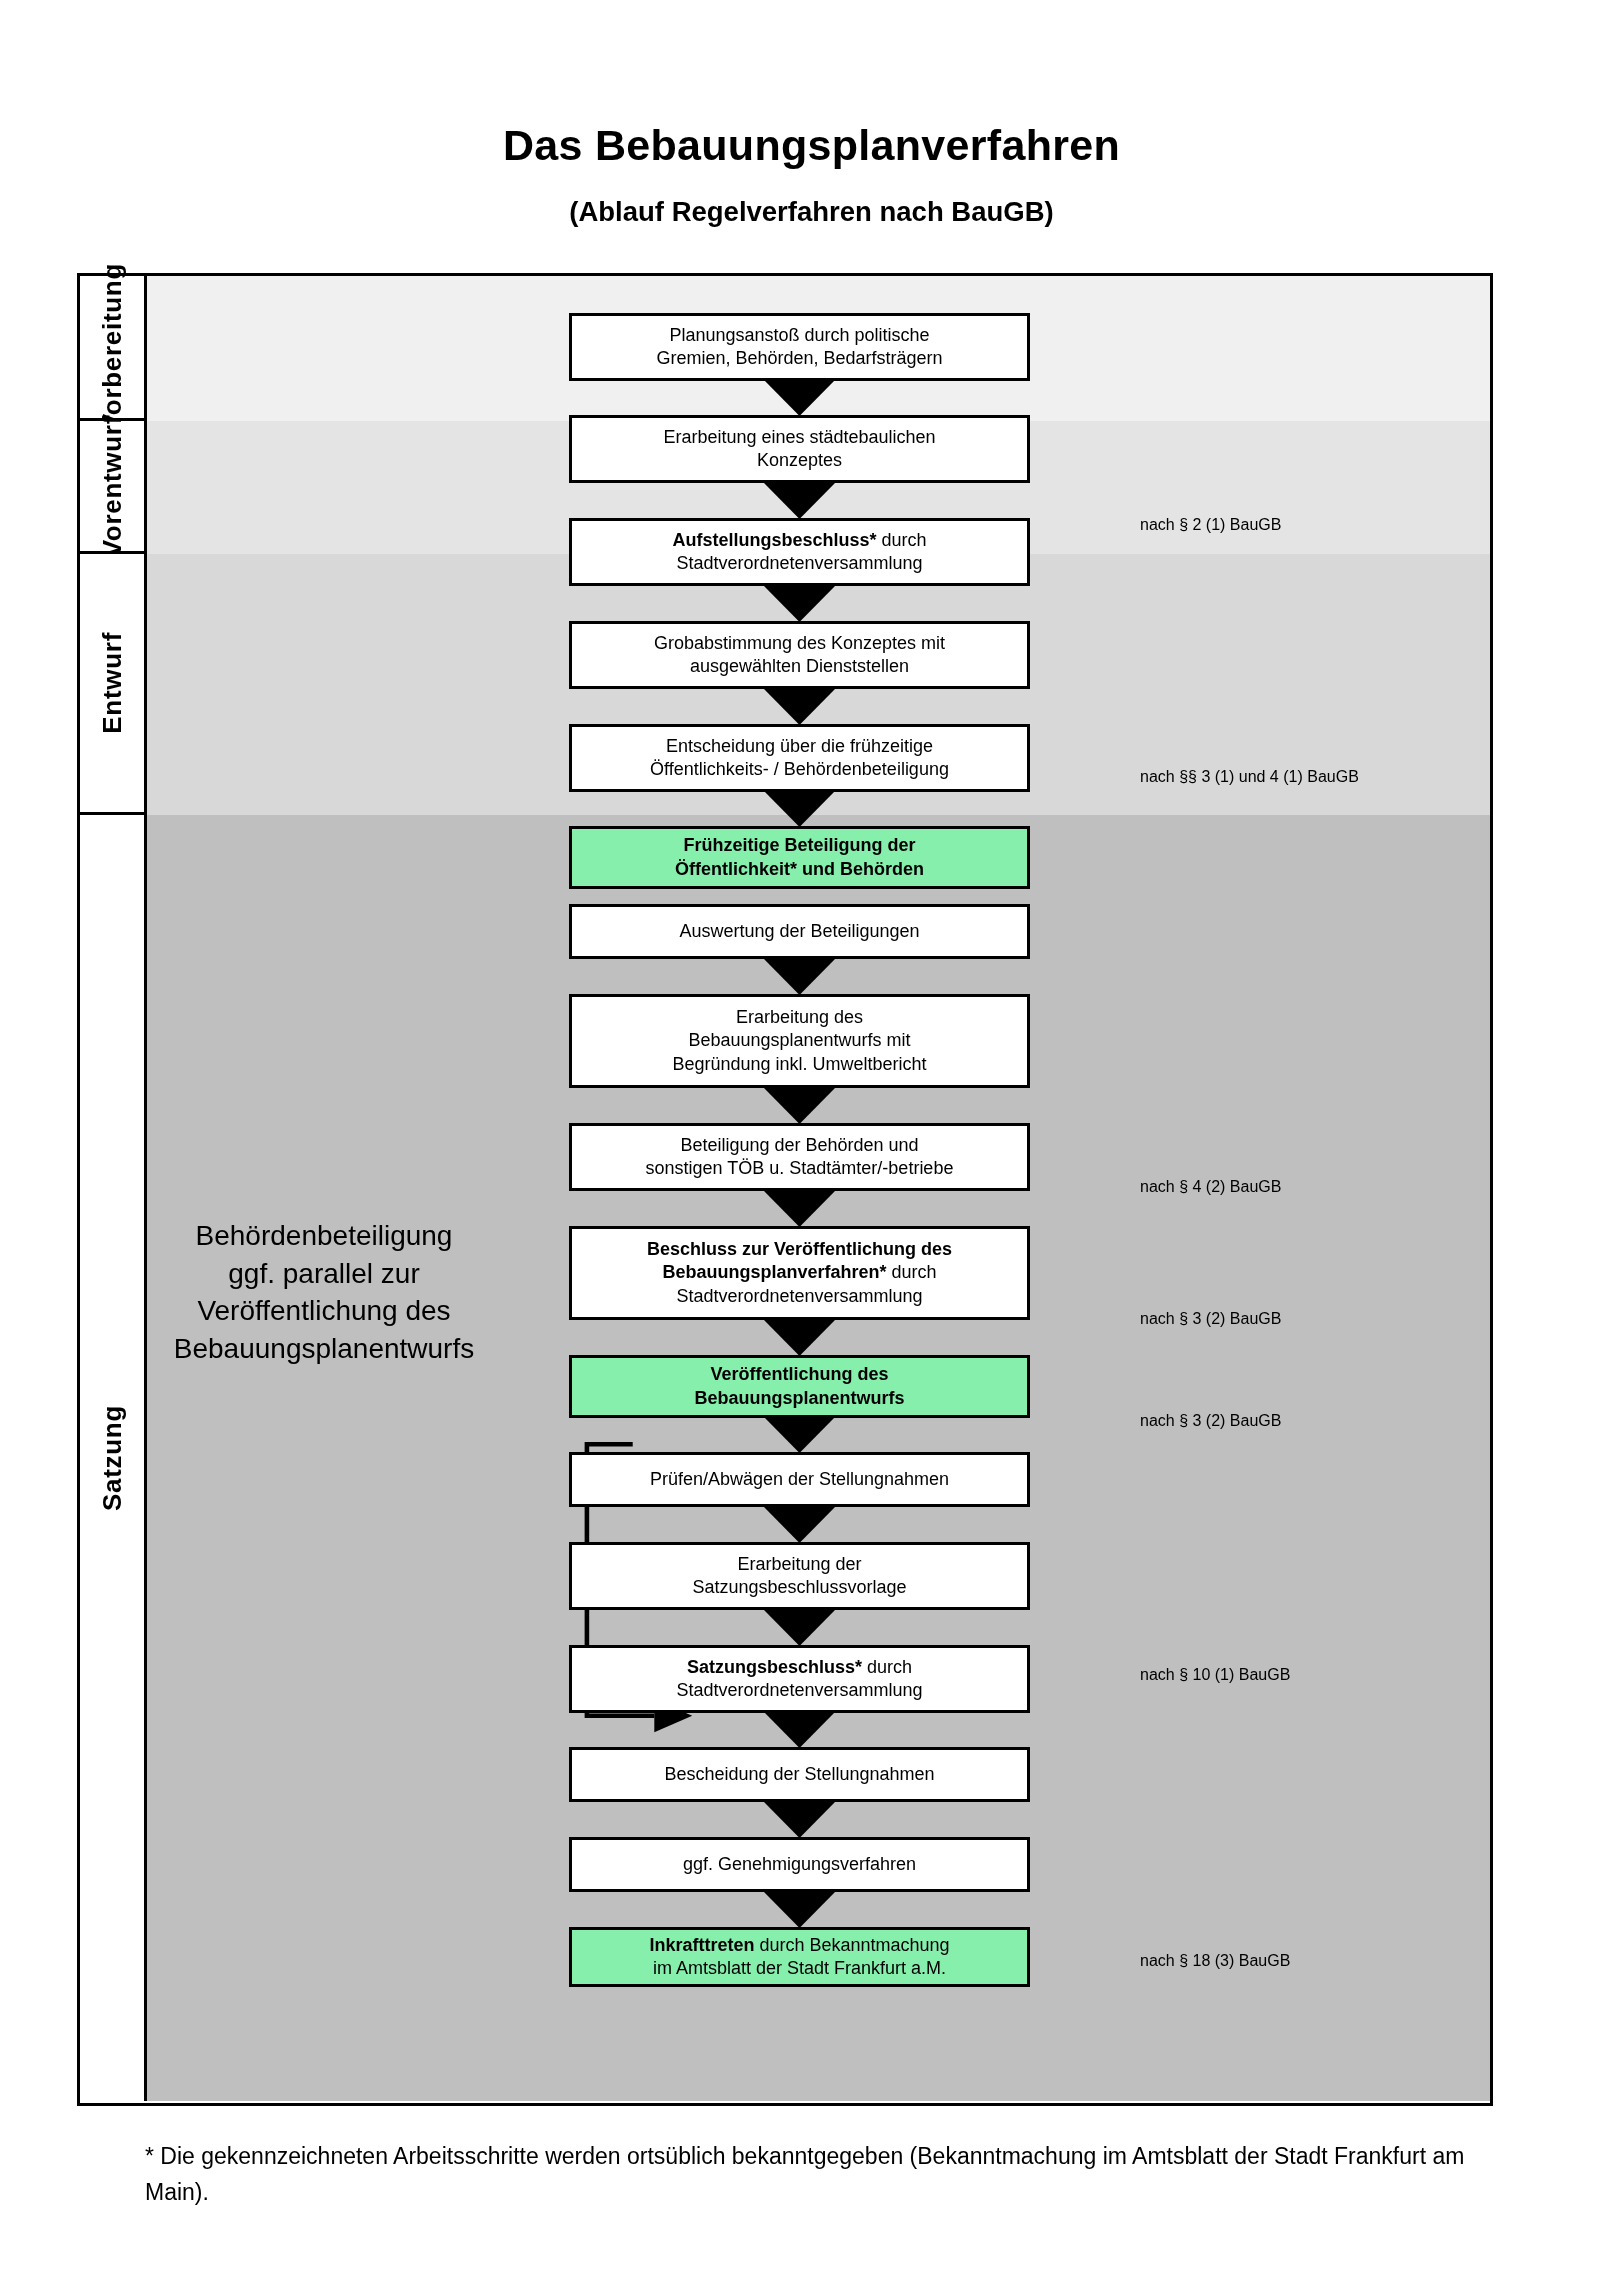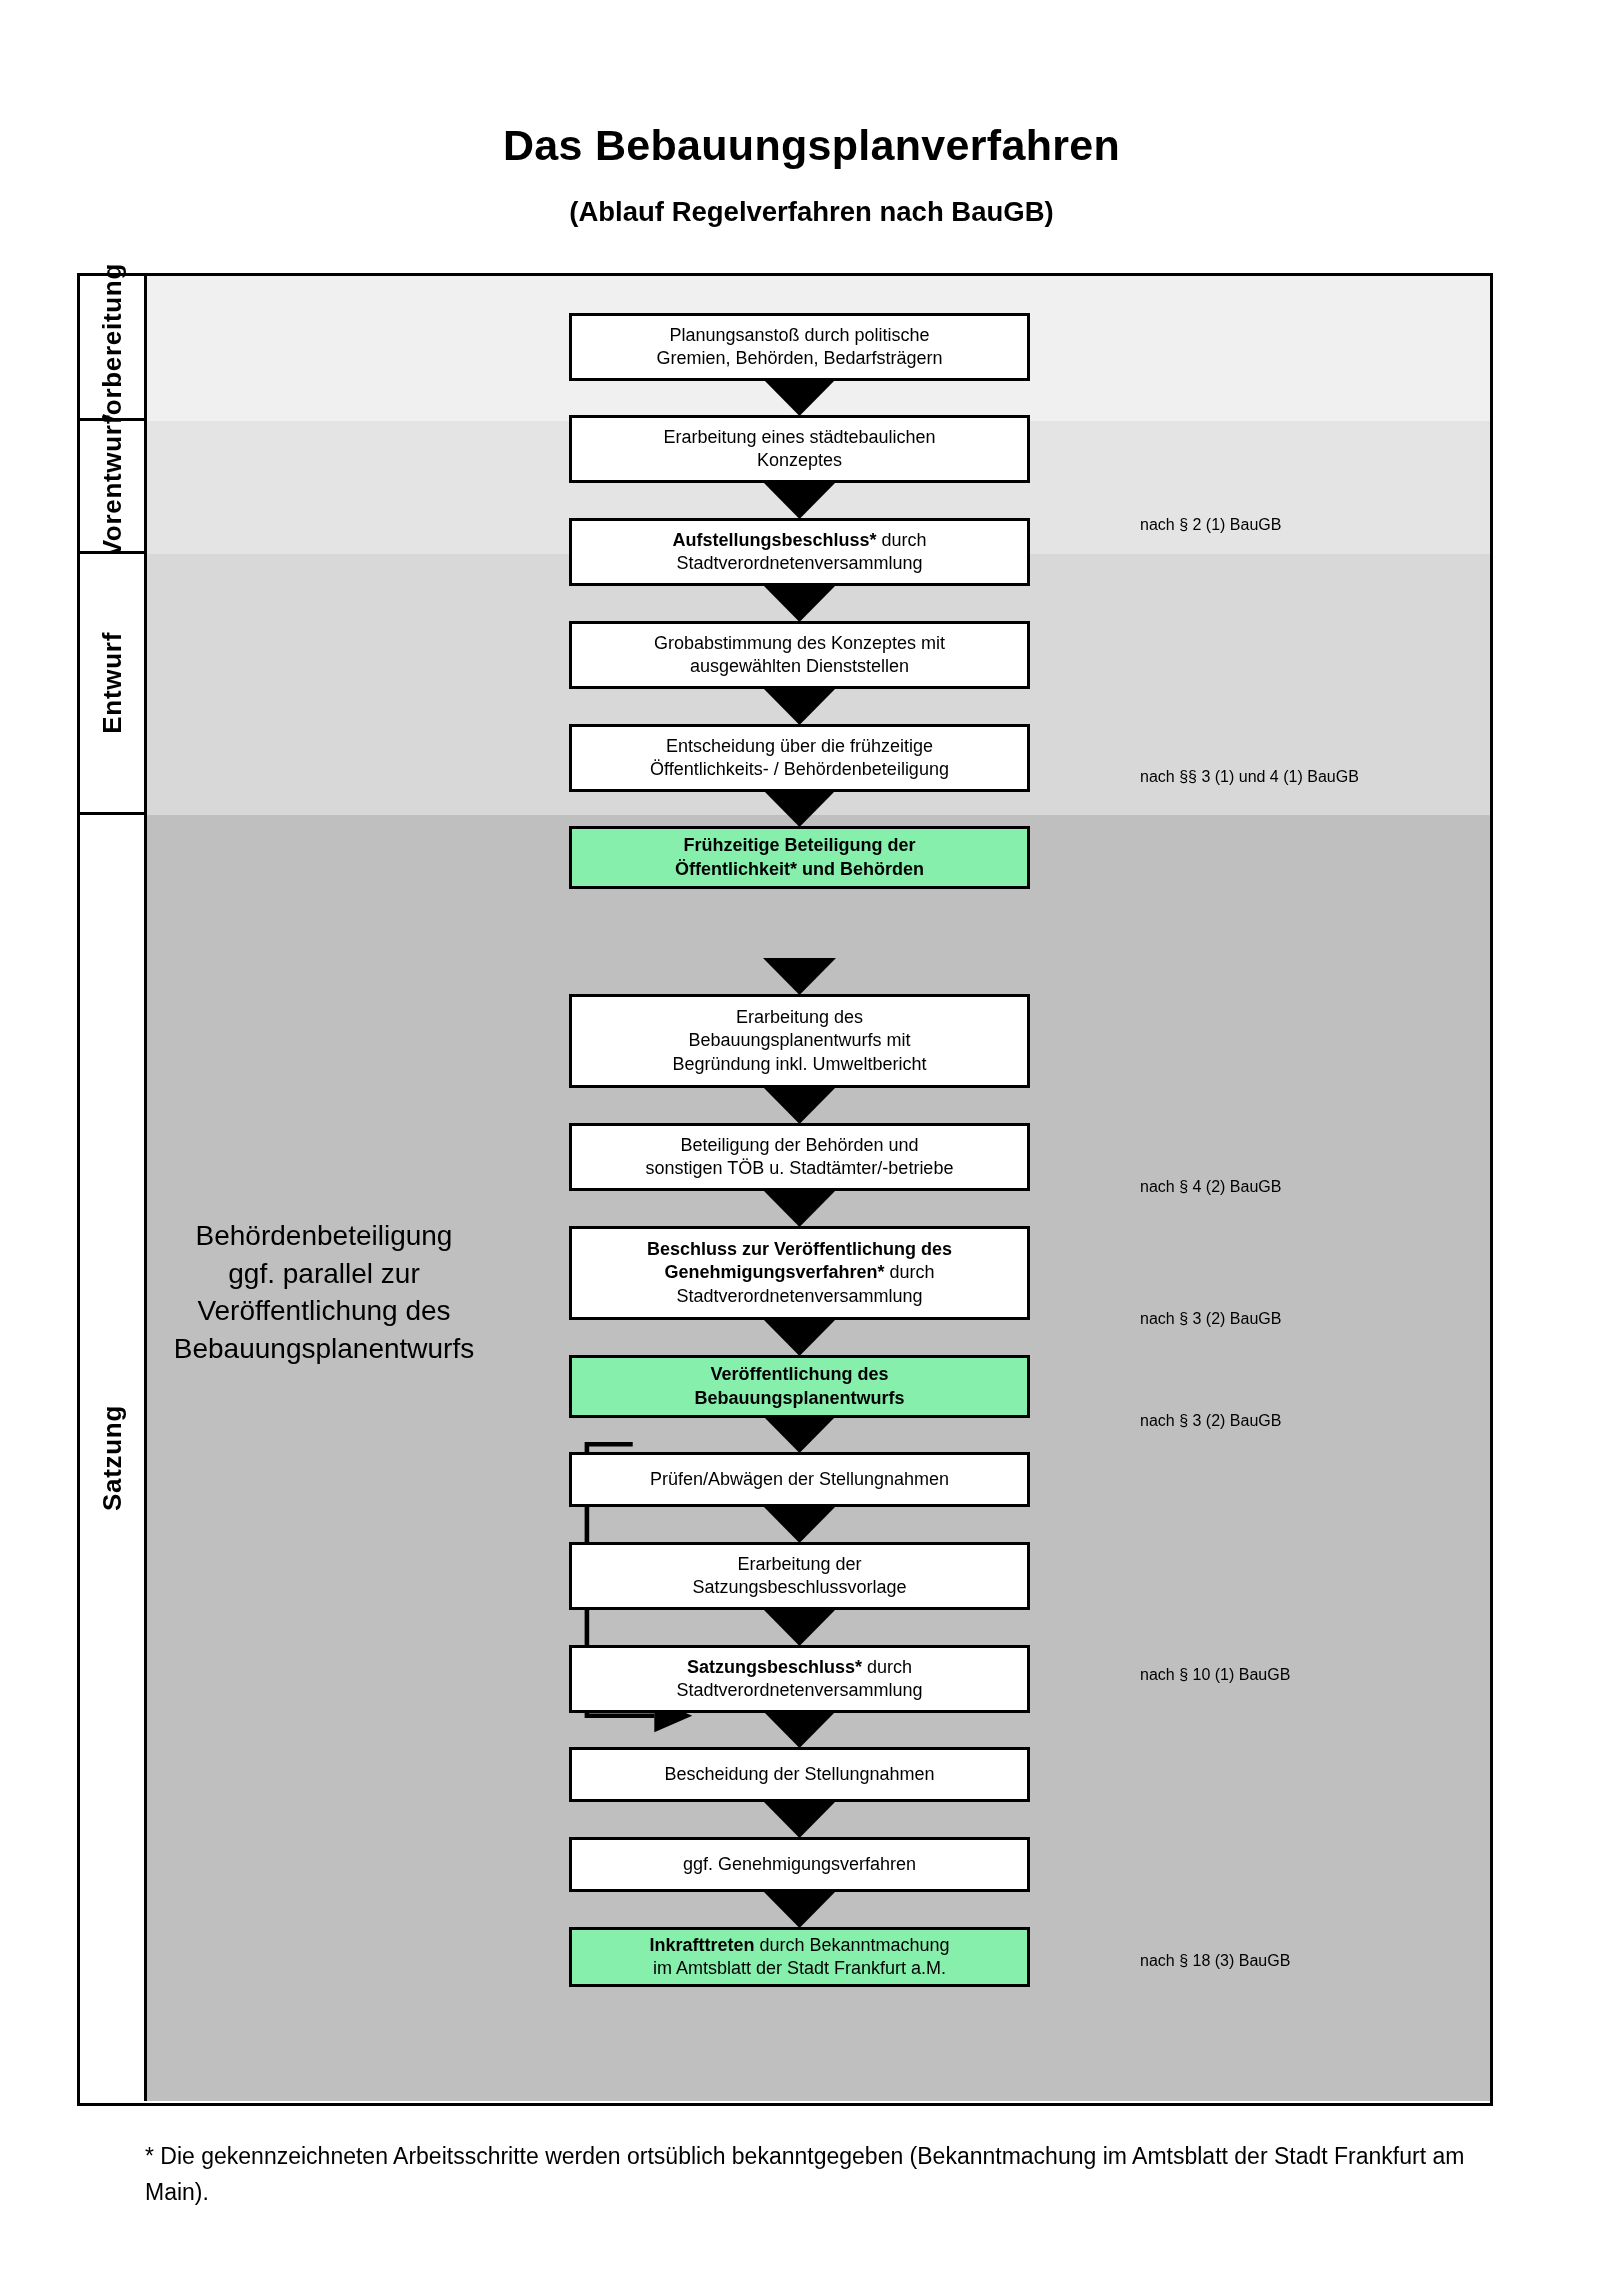--- a/index.html
+++ b/index.html
@@ -143,20 +143,25 @@
   </div>
   <div class="arrow" style="left:683px;top:514px;"></div>
 
   <div class="node blue" style="left:489px;top:550px;width:461px;height:63px;">
     <div>
       <span class="t"><b>Frühzeitige Beteiligung der</b></span>
       <span class="t"><b>Öffentlichkeit* und Behörden</b></span>
     </div>
   </div>
 
+  <div class="node" style="left:489px;top:628px;width:461px;height:55px;">
+    <div>
+        <span class="t">Auswertung der Beteiligungen</span>
+      </div>
+  </div>
   <div class="arrow" style="left:683px;top:682px;"></div>
 
   <div class="node" style="left:489px;top:718px;width:461px;height:94px;">
     <div>
       <span class="t">Erarbeitung des</span>
       <span class="t">Bebauungsplanentwurfs mit</span>
       <span class="t">Begründung inkl. Umweltbericht</span>
     </div>
   </div>
   <div class="arrow" style="left:683px;top:811px;"></div>
@@ -165,21 +170,21 @@
     <div>
       <span class="t">Beteiligung der Behörden und</span>
       <span class="t">sonstigen TÖB u. Stadtämter/-betriebe</span>
     </div>
   </div>
   <div class="arrow" style="left:683px;top:914px;"></div>
 
   <div class="node" style="left:489px;top:950px;width:461px;height:94px;">
     <div>
       <span class="t"><b>Beschluss zur Veröffentlichung des</b></span>
-      <span class="t"><b>Genehmigungsverfahren*</b><span> durch</span></span>
+      <span class="t"><b>Bebauungsplanverfahren*</b><span> durch</span></span>
       <span class="t">Stadtverordnetenversammlung</span>
     </div>
   </div>
   <div class="arrow" style="left:683px;top:1043px;"></div>
 
   <div class="node blue" style="left:489px;top:1079px;width:461px;height:63px;">
     <div>
       <span class="t"><b>Veröffentlichung des</b></span>
       <span class="t"><b>Bebauungsplanentwurfs</b></span>
     </div>

